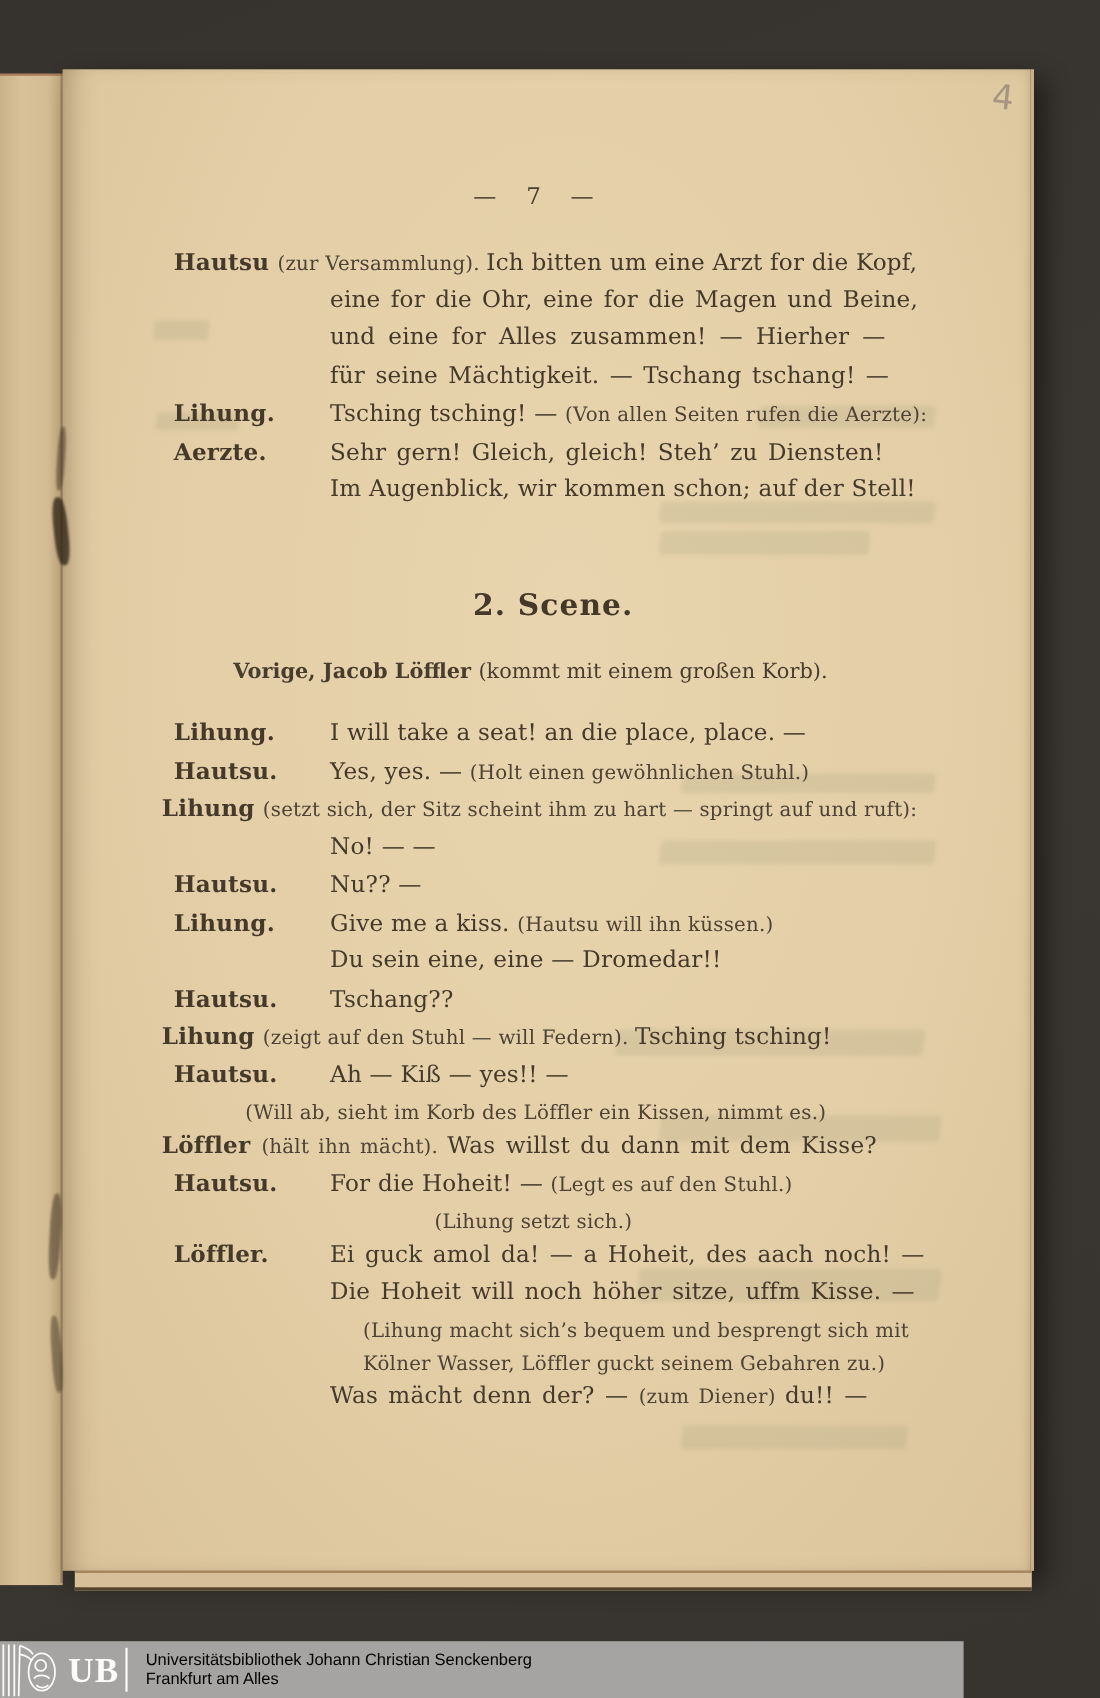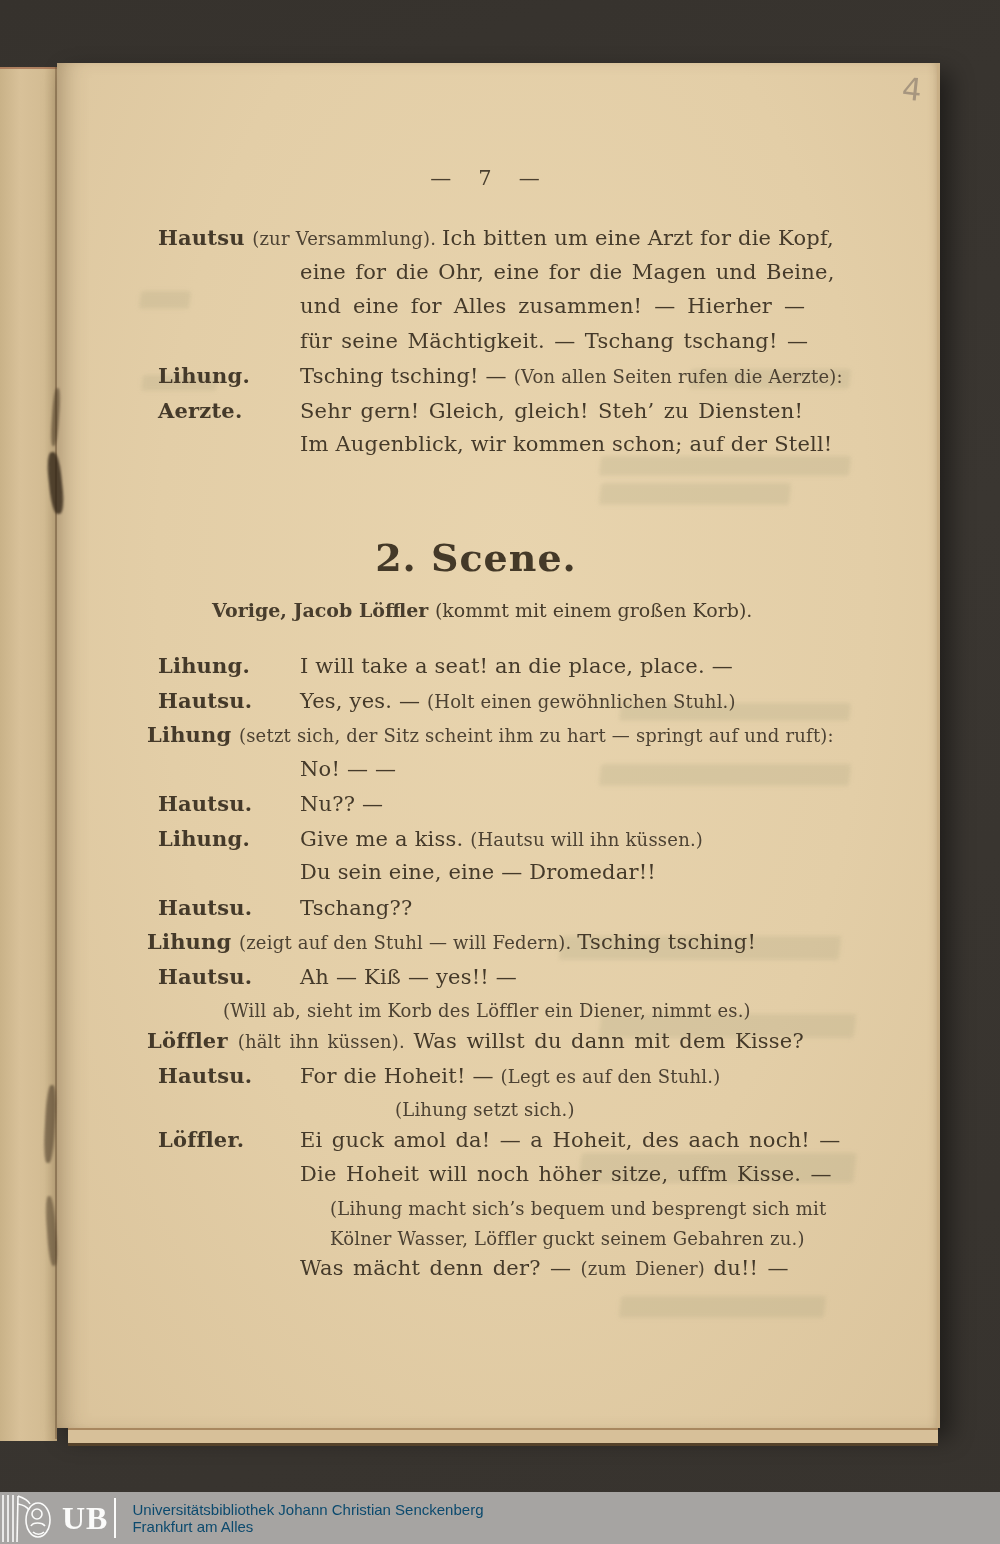--- a/index.html
+++ b/index.html
@@ -17,22 +17,22 @@
   .page{position:absolute;left:57px;top:63px;width:880px;height:1365px;
     background:radial-gradient(ellipse at 52% 38%, #e8d4ae 0%, #e3cea7 55%, #dac39b 100%);
     box-shadow:inset 20px 0 26px -16px rgba(92,68,40,.45), inset -6px 0 10px -6px rgba(120,92,58,.35),
       10px 10px 22px rgba(0,0,0,.45);
     border-right:3px solid #c8af86;}
   .page-stack{position:absolute;left:68px;top:1428px;width:870px;height:13px;
     background:#d7c099;border-top:2px solid #a8875f;border-bottom:3px solid #55422a;}
   .pagenum{position:absolute;left:78px;top:103px;width:700px;text-align:center;
     font-size:21px;color:#4a3f2f;}
   .pagenum .dash{margin:0 27px;}
-  .heading{position:absolute;left:69px;top:472px;width:700px;text-align:center;
-    font-size:38px;font-weight:bold;color:#443928;letter-spacing:1px;}
+  .heading{position:absolute;left:96px;top:472px;width:700px;text-align:center;
+    font-size:27px;font-weight:bold;color:#443928;letter-spacing:1px;}
   .cast{position:absolute;left:155px;top:536px;font-size:19px;color:#483d2d;white-space:nowrap;}
   .cast .sp{font-weight:bold;font-size:19px;}
   .block{position:absolute;left:101px;width:730px;}
   #bl1{top:162px;}
   #bl2{top:590px;}
   .line{height:34.5px;font-size:21px;white-space:nowrap;color:#453a2a;letter-spacing:.2px;}
   .line.tight{height:30px;}
   .line .sp{font-weight:bold;}
   .line .spf{font-weight:bold;display:inline-block;width:142px;}
   .line .sm{font-size:18px;color:#4d4233;}
@@ -45,29 +45,29 @@
   .ws4{word-spacing:5px;}
 
   
   .pencil{position:absolute;left:845px;top:8px;font-family:"DejaVu Sans",sans-serif;
     font-size:31px;color:#a1917c;transform:rotate(6deg);opacity:.9;}
   .blob{position:absolute;background:rgba(141,143,108,.17);filter:blur(2px);
     transform:skewX(-6deg);border-radius:3px;}
   .smudge{position:absolute;filter:blur(1px);border-radius:40%;}
 
   
-  .footer{position:absolute;left:0;top:1492px;width:1000px;height:52px;background:#a6a4a2;
+  .footer{position:absolute;left:0;top:1492px;width:876px;height:52px;background:#a6a4a2;
     display:flex;align-items:center;}
   .logo{display:flex;align-items:center;height:52px;}
   .logo svg{display:block;}
   .ub{font-family:"Liberation Serif", serif;font-weight:bold;font-size:32px;color:#fbfbfa;
     margin-left:4px;letter-spacing:1px;}
   .logo-divider{width:2px;height:40px;background:#fbfbfa;margin-left:6px;}
   .footer-text{margin-left:16px;font-family:"Liberation Sans", sans-serif;
-    color:#0c4a6e;font-size:15px;line-height:17px;}
+    color:#000000;font-size:15px;line-height:17px;}
 </style>
 </head>
 <body>
 
 <div class="canvas">
 
   <div class="left-strip"></div>
   <div class="gutter-line"></div>
 
   <div class="page">
@@ -108,22 +108,22 @@
         <div class="line"><span class="spf">Lihung.</span><span>I will take a seat! an die place, place. —</span></div>
         <div class="line"><span class="spf">Hautsu.</span><span>Yes, yes. — </span><span class="sm">(Holt einen gewöhnlichen Stuhl.)</span></div>
         <div class="line outdent"><span class="sp">Lihung </span><span class="sm">(setzt sich, der Sitz scheint ihm zu hart — springt auf und ruft):</span></div>
         <div class="line cont"><span>No! — —</span></div>
         <div class="line"><span class="spf">Hautsu.</span><span>Nu?? —</span></div>
         <div class="line"><span class="spf">Lihung.</span><span>Give me a kiss. </span><span class="sm">(Hautsu will ihn küssen.)</span></div>
         <div class="line cont"><span>Du sein eine, eine — Dromedar!!</span></div>
         <div class="line"><span class="spf">Hautsu.</span><span>Tschang??</span></div>
         <div class="line outdent"><span class="sp">Lihung </span><span class="sm">(zeigt auf den Stuhl — will Federn). </span><span>Tsching tsching!</span></div>
         <div class="line"><span class="spf">Hautsu.</span><span>Ah — Kiß — yes!! —</span></div>
-        <div class="line stage1 tight"><span class="sm">(Will ab, sieht im Korb des Löffler ein Diener, nimmt es.)</span></div>
-        <div class="line outdent ws2"><span class="sp">Löffler </span><span class="sm">(hält ihn küssen). </span><span>Was willst du dann mit dem Kisse?</span></div>
+        <div class="line stage1 tight"><span class="sm">(Will ab, sieht im Korb des Löffler ein Kissen, nimmt es.)</span></div>
+        <div class="line outdent ws2"><span class="sp">Löffler </span><span class="sm">(hält ihn mächt). </span><span>Was willst du dann mit dem Kisse?</span></div>
         <div class="line"><span class="spf">Hautsu.</span><span>For die Hoheit! — </span><span class="sm">(Legt es auf den Stuhl.)</span></div>
         <div class="line stagec tight"><span class="sm">(Lihung setzt sich.)</span></div>
         <div class="line ws2"><span class="spf">Löffler.</span><span>Ei guck amol da! — a Hoheit, des aach noch! —</span></div>
         <div class="line cont ws2"><span>Die Hoheit will noch höher sitze, uffm Kisse. —</span></div>
         <div class="line stage2 tight"><span class="sm">(Lihung macht sich’s bequem und besprengt sich mit</span></div>
         <div class="line stage2 tight"><span class="sm">Kölner Wasser, Löffler guckt seinem Gebahren zu.)</span></div>
         <div class="line cont ws2"><span>Was mächt denn der? — </span><span class="sm">(zum Diener) </span><span>du!! —</span></div>
       </div>
   </div>
 

